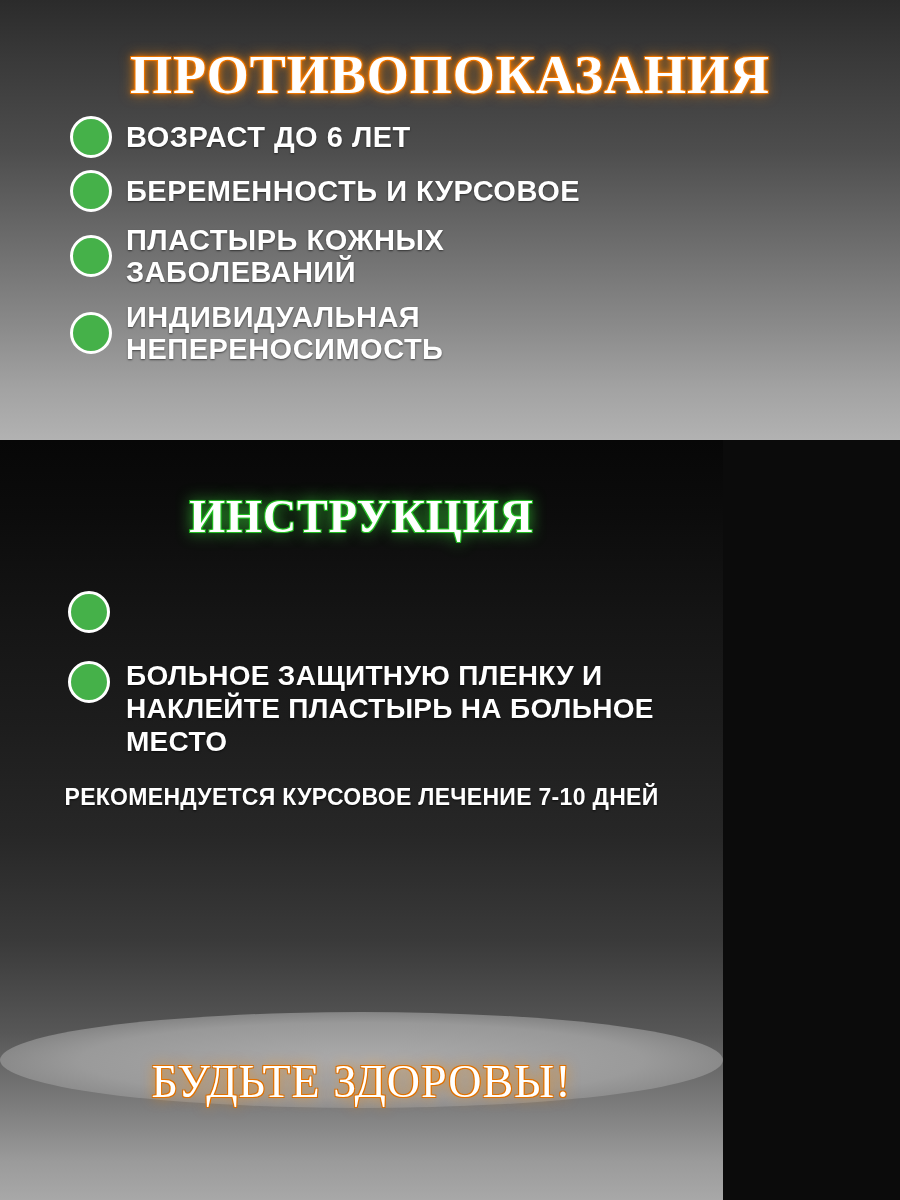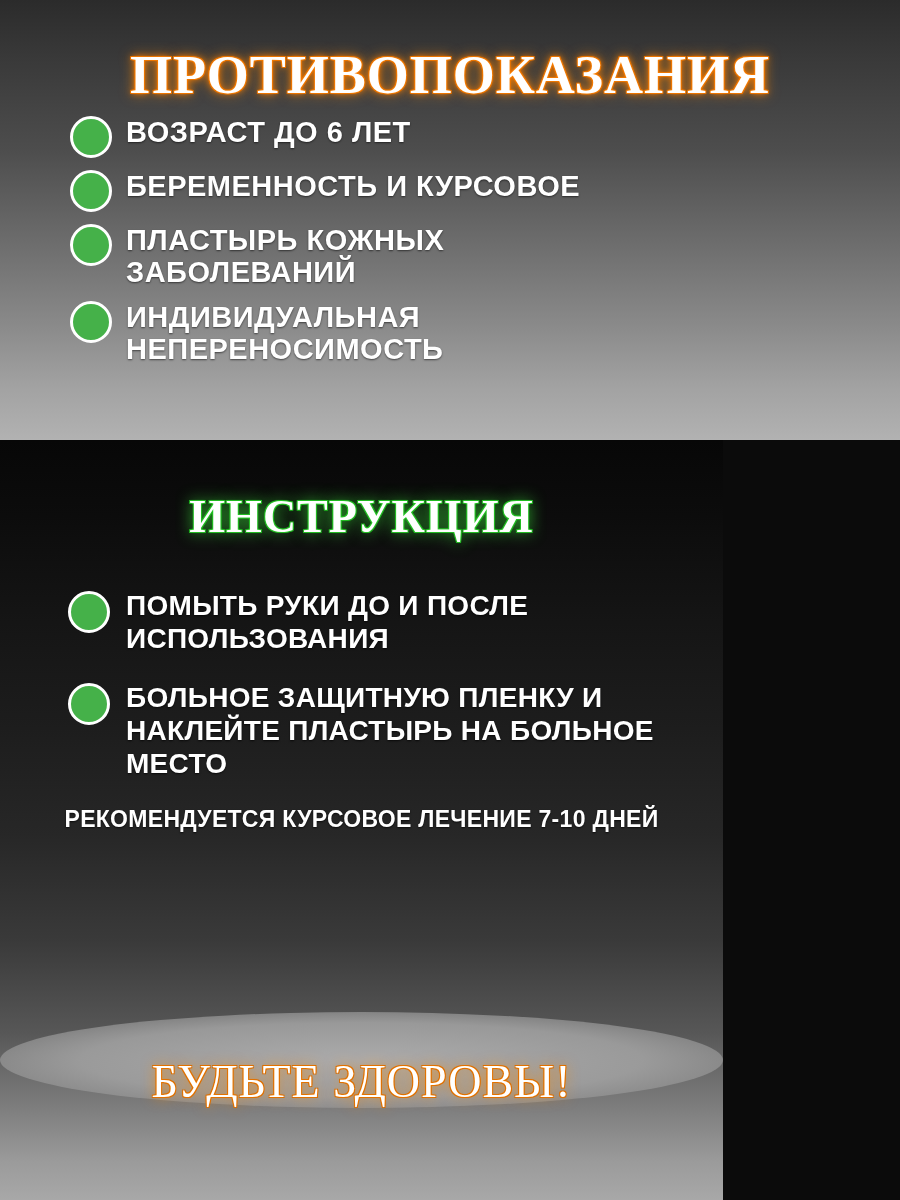--- a/index.html
+++ b/index.html
@@ -56,20 +56,21 @@
        0 0 14px rgba(255,140,0,0.85);
   }
 
   .contra-list {
     margin: 10px 0 0 0;
     padding: 0 0 0 70px;
     list-style: none;
   }
   .contra-list li {
     display: flex;
+    align-items: center;
     margin-bottom: 12px;
   }
   .bullet {
     flex: 0 0 auto;
     width: 42px;
     height: 42px;
     border-radius: 50%;
     background: #45b149;
     border: 3px solid #ffffff;
     box-sizing: border-box;
@@ -218,21 +219,20 @@
     </ul>
   </section>
 
   <section class="section-bottom">
 
     <h2 class="title-instruction">ИНСТРУКЦИЯ</h2>
 
     <ul class="instr-list">
       <li>
         <span class="bullet"></span>
-        <span class="instr-text" style="max-width:520px;">ПОМЫТЬ РУКИ ДО И ПОСЛЕ ИСПОЛЬЗОВАНИЯ</span>
       </li>
       <li>
         <span class="bullet"></span>
         <span class="instr-text" style="max-width:740px;">БОЛЬНОЕ ЗАЩИТНУЮ ПЛЕНКУ И  НАКЛЕЙТЕ ПЛАСТЫРЬ НА БОЛЬНОЕ МЕСТО</span>
       </li>
     </ul>
 
     <p class="course-note">РЕКОМЕНДУЕТСЯ КУРСОВОЕ ЛЕЧЕНИЕ 7-10 ДНЕЙ</p>
 
     <div class="footer-wrap">

